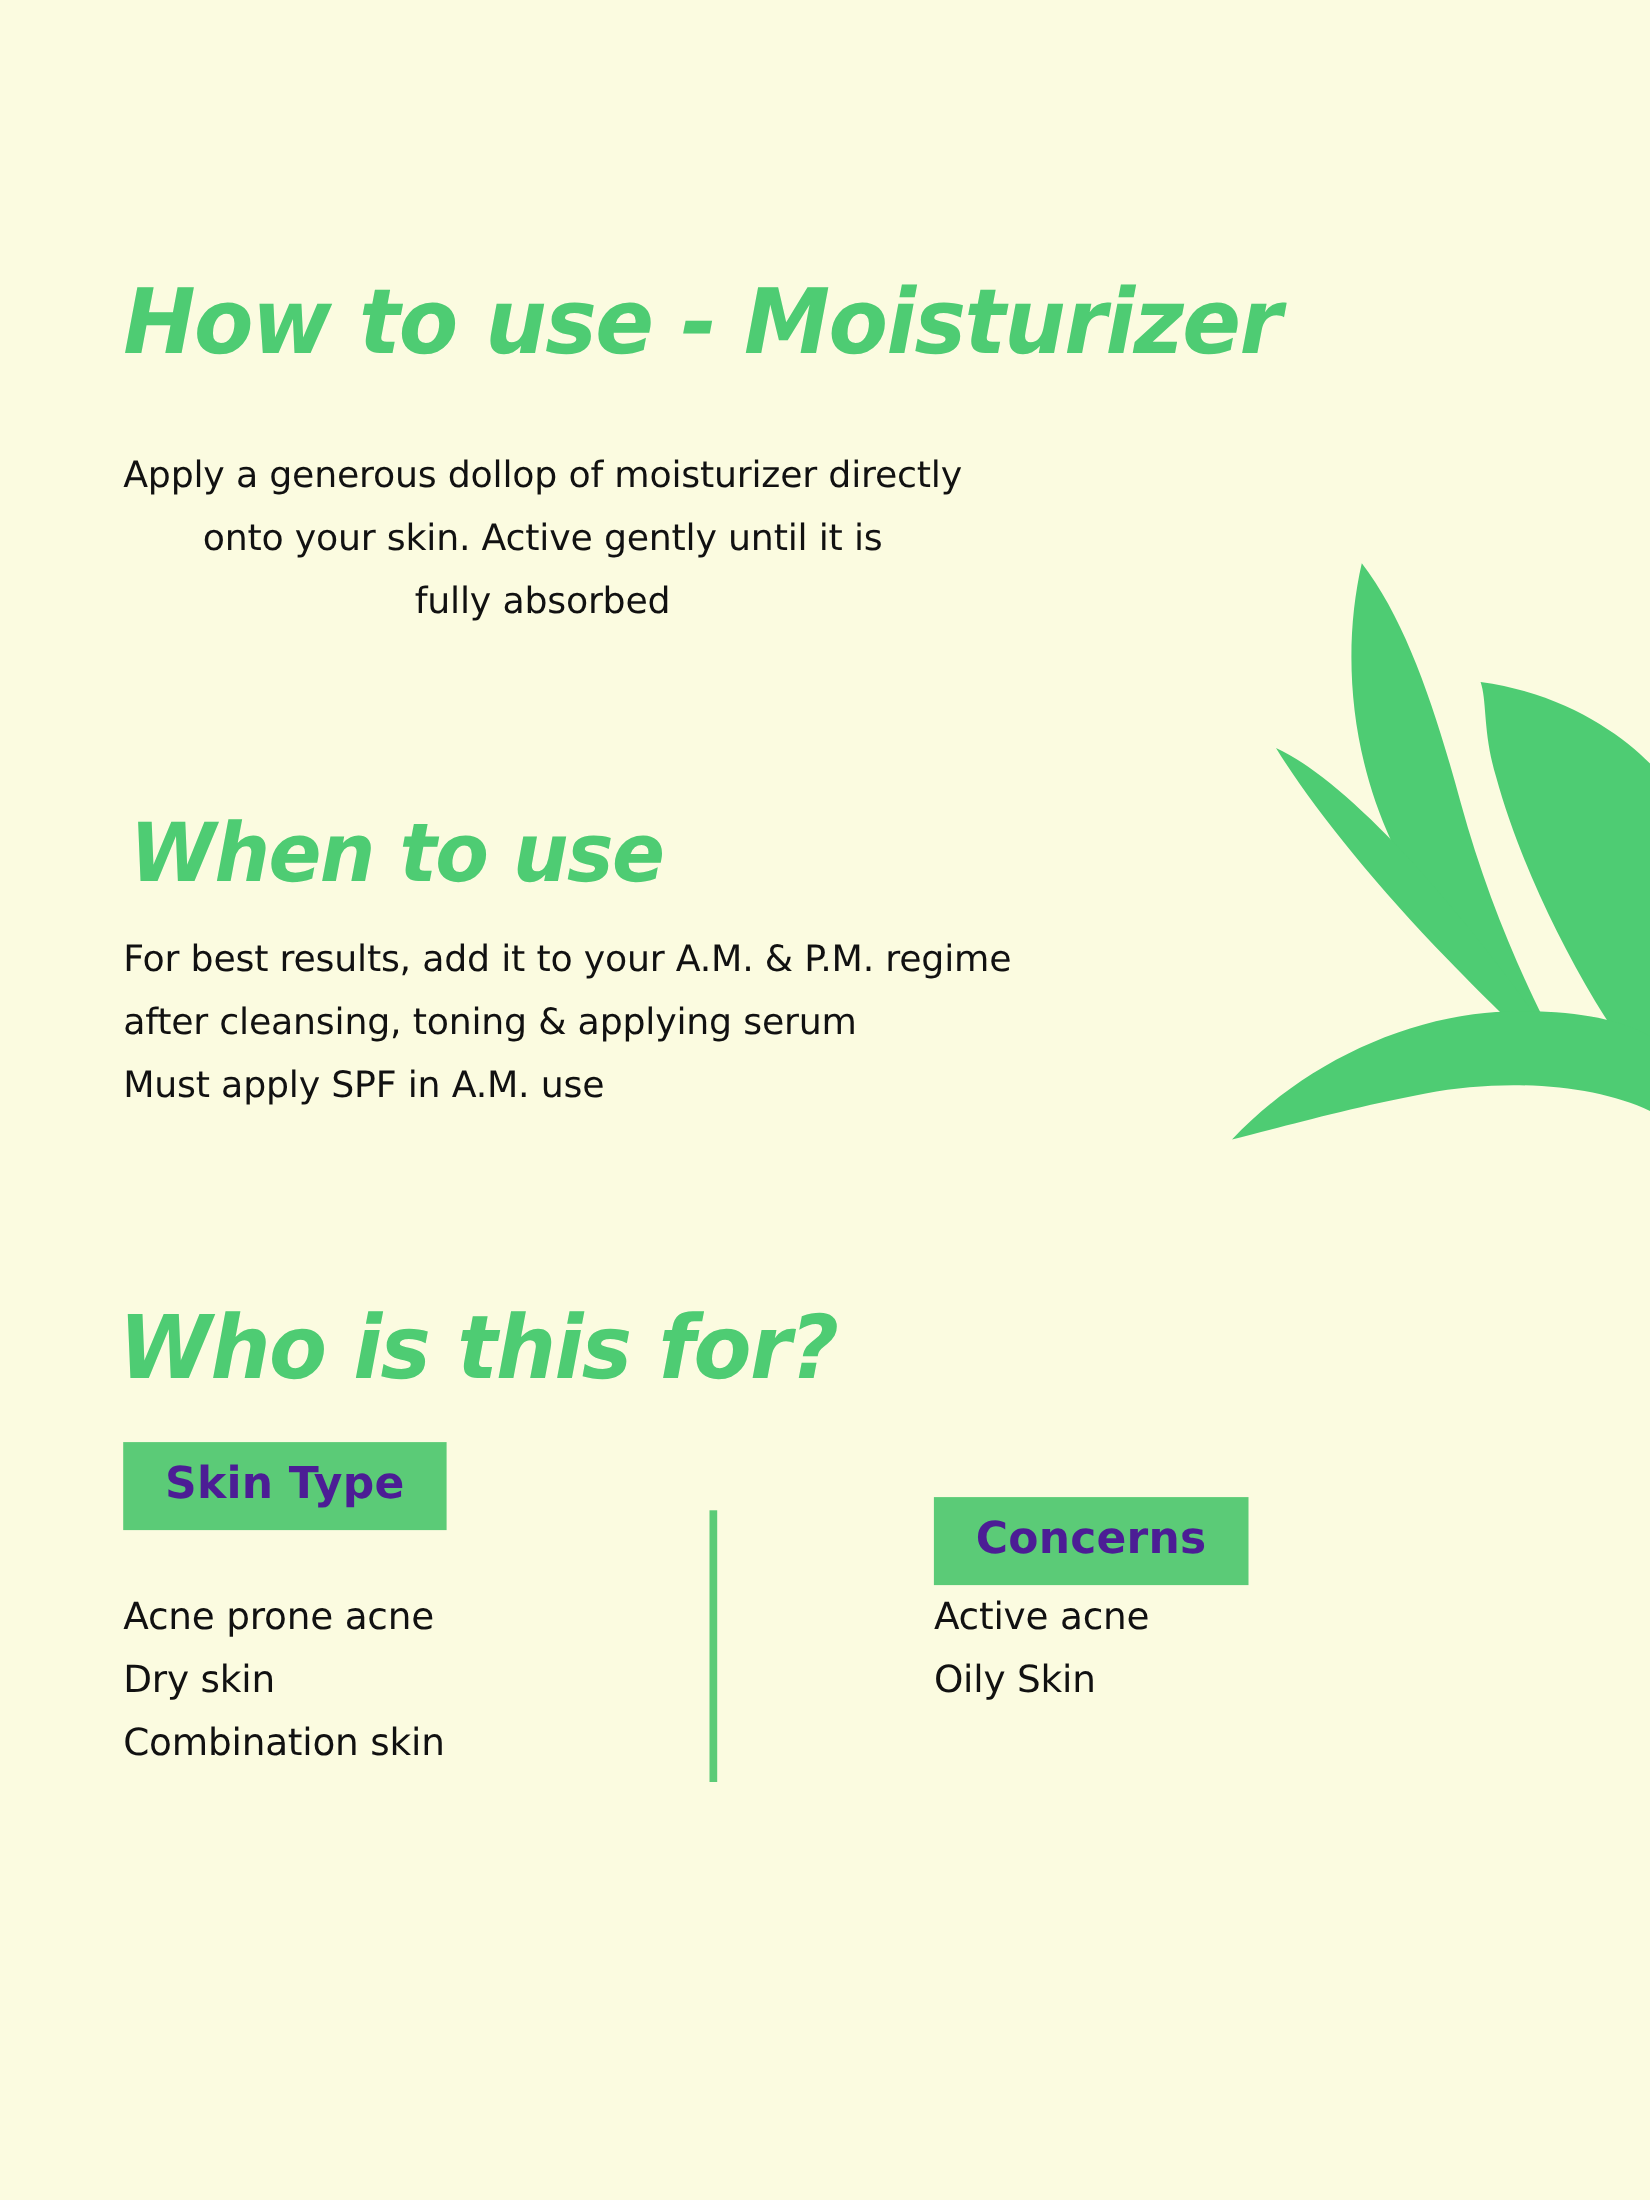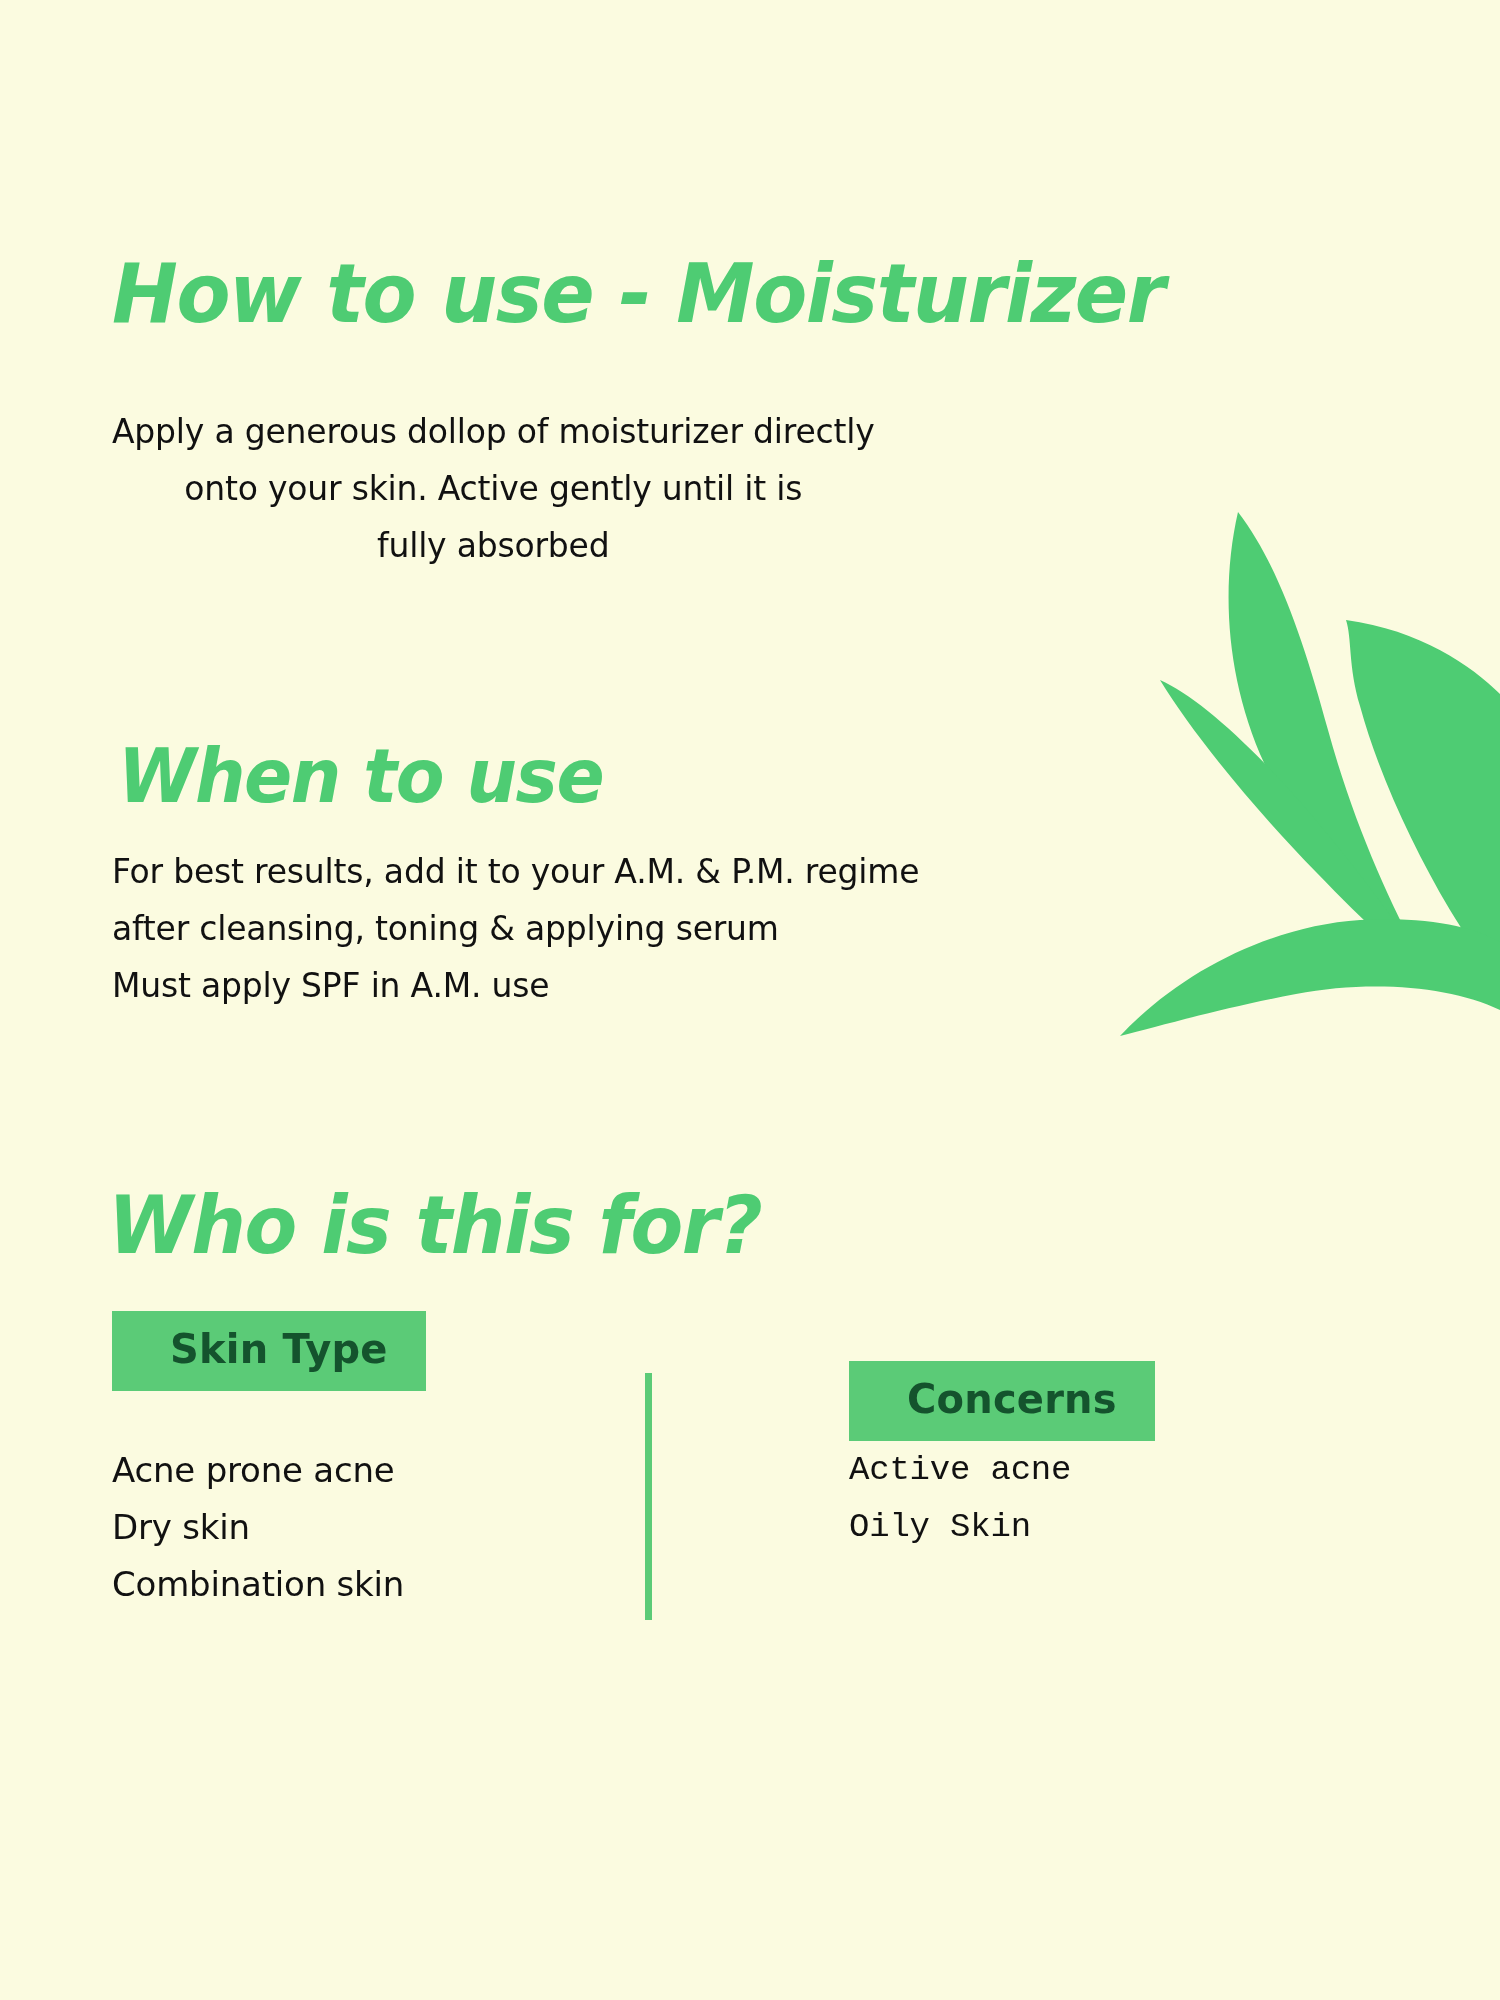--- a/index.html
+++ b/index.html
@@ -65,45 +65,45 @@
   }
   .body-copy .line { display: block; white-space: nowrap; }
 
   #copy-how  { left: 112px; top: 404px; text-align: center; }
   #copy-when { left: 112px; top: 844px; }
 
   
   .badge {
     position: absolute;
     background: #5BCB77;
-    color: #14532d;
+    color: #4c1d95;
     font-family: "DejaVu Sans", sans-serif;
     font-weight: bold;
     font-size: 40px;
     letter-spacing: 0.2px;
-    padding: 18px 38px 22px 58px;
+    padding: 18px 38px 22px 38px;
     box-sizing: border-box;
     white-space: nowrap;
     line-height: 1;
   }
   #badge-skin-type { left: 112px; top: 1311px; }
   #badge-concerns  { left: 849px; top: 1361px; }
 
   .item-list {
     position: absolute;
     color: #111111;
     font-family: "DejaVu Sans", sans-serif;
     font-size: 34px;
     line-height: 1.68;
     letter-spacing: -0.2px;
   }
   .item-list .list-item { display: block; white-space: nowrap; }
 
   #list-skin-type { left: 112px; top: 1442px; }
-  #list-concerns  { left: 849px; top: 1442px; font-family: Liberation Mono, monospace; }
+  #list-concerns  { left: 849px; top: 1442px; }
 
   .column-divider {
     position: absolute;
     left: 645px;
     top: 1373px;
     width: 7px;
     height: 355px;
     background: #5BCB77;
   }
 </style>

